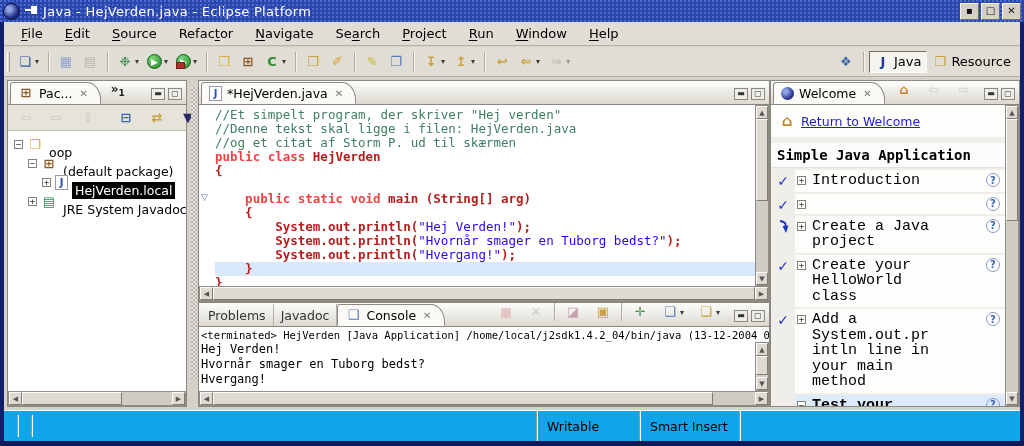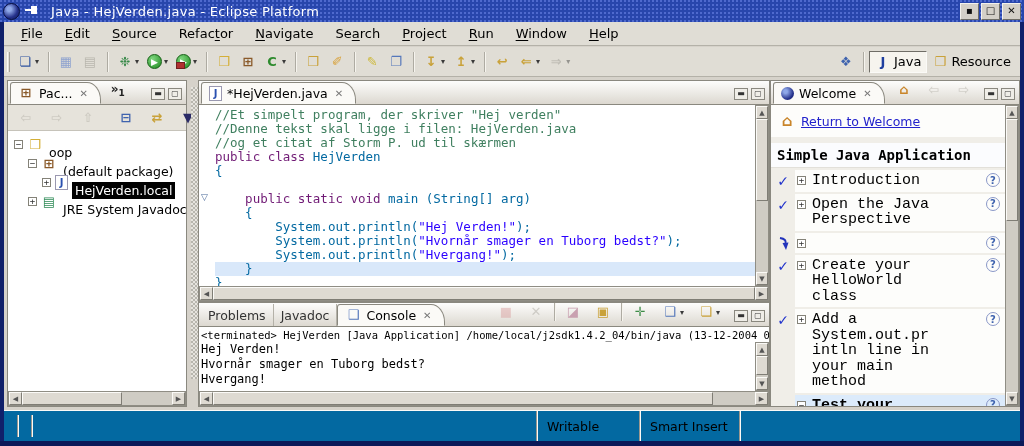--- a/index.html
+++ b/index.html
@@ -10,21 +10,21 @@
 
   
   .titlebar { position:absolute; left:0; top:0; width:1024px; height:22px;
     background-color:#2846ac;
     background-image:radial-gradient(circle at 1px 1px, #4f6ace 1.1px, rgba(0,0,0,0) 1.3px);
     background-size:4px 4px;
     display:flex; align-items:center; padding:0 3px; }
   .app-icon { width:17px; height:17px; border-radius:50%;
     background:radial-gradient(circle at 35% 35%, #8fa8e8 15%, #24308a 60%, #101a55); border:1px solid #0a1040; }
   .pin-icon { margin-left:4px; }
-  .titletext { color:#fff; font-size:13px; margin-left:12px; letter-spacing:0.3px; }
+  .titletext { color:#fff; font-size:13px; margin-left:4px; letter-spacing:0.3px; }
   .winbtns { margin-left:auto; display:flex; gap:2px; }
   .wbtn { width:19px; height:17px; background:#d4d0c8; border:1px solid; border-color:#f4f2ec #6f6d66 #6f6d66 #f4f2ec;
     display:flex; align-items:center; justify-content:center; font-size:10px; font-weight:bold; color:#111; line-height:1; }
 
   .menubar { position:absolute; left:0; top:22px; width:1024px; height:24px; background:#e0ddd5;
     border-bottom:1px solid #b4b1a8; display:flex; align-items:center; padding-left:10px; }
   .menu-item { padding:2px 11px; font-size:13px; cursor:default; }
   .menu-item u { text-underline-offset:2px; }
 
   .toolbar { position:absolute; left:0; top:47px; width:1024px; height:30px; background:#e0ddd5;
@@ -92,23 +92,23 @@
 
   
   #editor { left:194px; top:3px; width:572px; height:222px; display:flex; flex-direction:column; }
   .ed-main { flex:1; display:flex; background:#fff; overflow:hidden; }
   .foldcol { width:16px; background:#fff; position:relative; flex:none; }
   .foldmark { position:absolute; left:2px; font-size:9px; color:#4a6a9a; }
   .codecol { flex:1; overflow:hidden; padding-top:3px; font-family:"DejaVu Sans Mono",monospace; font-size:12.5px; }
   .cline { height:14px; line-height:14px; white-space:pre; }
   .cline.current { background:#d9e8fa; }
   .c-com { color:#3f7f5f; }
-  .c-kw { color:#701a75; font-weight:normal; }
+  .c-kw { color:#ef4444; font-weight:bold; }
   .c-str { color:#2a00ff; }
-  .c-pl { color:#0369a1; }
+  .c-pl { color:#b91c1c;font-weight:bold; }
 
   
   #console { left:194px; top:225px; width:572px; height:105px; display:flex; flex-direction:column; }
   .con-body { flex:1; background:#fff; display:flex; flex-direction:column; overflow:hidden; }
   .con-header { font-family:"DejaVu Sans Mono",monospace; font-size:10.5px; white-space:nowrap; overflow:hidden;
     padding:2px 2px 1px 2px; color:#000; flex:none; }
   .con-lines-wrap { flex:1; display:flex; overflow:hidden; }
   .con-lines { flex:1; padding-left:2px; font-family:"DejaVu Sans Mono",monospace; font-size:12px; }
   .conline { height:15px; line-height:15px; color:#000000; white-space:pre; }
 
@@ -126,21 +126,21 @@
   .ccard { flex:1; background:#fdfdfb; padding:3px 2px 3px 2px; display:flex; }
   .ccard.active { background:#dcebfb; }
   .ccard .expander { margin-top:3px; }
   .ctext { width:124px; font-family:Liberation Mono, monospace; font-size:15px; line-height:15.5px;
     overflow-wrap:break-word; }
   .ccard.active .ctext { font-weight:bold; }
   .chelp { margin-left:auto; margin-right:3px; width:14px; height:14px; border:1px solid #8a98c8; border-radius:50%;
     color:#3f63ae; font-size:10px; font-weight:bold; display:flex; align-items:center; justify-content:center; flex:none; }
 
   
-  .statusbar { position:absolute; left:4px; top:410px; width:1016px; height:31px; background:#0369a1;
+  .statusbar { position:absolute; left:4px; top:410px; width:1016px; height:31px; background:#0ea5e9;
     border-top:1px solid #fbfaf7; display:flex; align-items:stretch; font-size:12.5px; }
   .scell { border-left:1px solid #9a978e; box-shadow:inset 1px 0 0 #fbfaf7; display:flex; align-items:center; padding-left:10px; }
   .sspacer { flex:1; }
   .sticks { width:40px; display:flex; }
   .stick { width:1px; background:#9a978e; box-shadow:1px 0 0 #fbfaf7; margin:4px 0 4px 13px; }
 
   
   .frame-left,.frame-right { position:absolute; top:22px; bottom:0; width:4px; background:#10206a; }
   .frame-left { left:0; } .frame-right { right:0; }
   .frame-bottom { position:absolute; left:0; bottom:0; width:1024px; height:5px; background:#0c1858; }
@@ -495,33 +495,33 @@
                   <span class="ctext">Introduction</span>
                   <span class="chelp">?</span>
                 </div>
               </div>
               <div class="citem">
                 <span class="cstat">
                   <span class="check">✓</span>
                 </span>
                 <div class="ccard">
                   <span class="expander" style="margin-right: 6px;">+</span>
-                  <span class="ctext">Open the Java Perspective</span>
                   <span class="chelp">?</span>
                 </div>
               </div>
               <div class="citem">
                 <span class="cstat">
                   <svg width="12" height="14" viewBox="0 0 12 14">
                     <path d="M3 1 Q10 2 8.5 7" fill="none" stroke="#2233bb" stroke-width="2"></path>
                     <path d="M5.5 6 L9 13 L11.5 5.5 Z" fill="#2233bb"></path>
                   </svg>
                 </span>
                 <div class="ccard">
                   <span class="expander" style="margin-right: 6px;">+</span>
+                  <span class="ctext">Create a Java project</span>
                   <span class="chelp">?</span>
                 </div>
               </div>
               <div class="citem">
                 <span class="cstat">
                   <span class="check">✓</span>
                 </span>
                 <div class="ccard">
                   <span class="expander" style="margin-right: 6px;">+</span>
                   <span class="ctext">Create your HelloWorld class</span>

